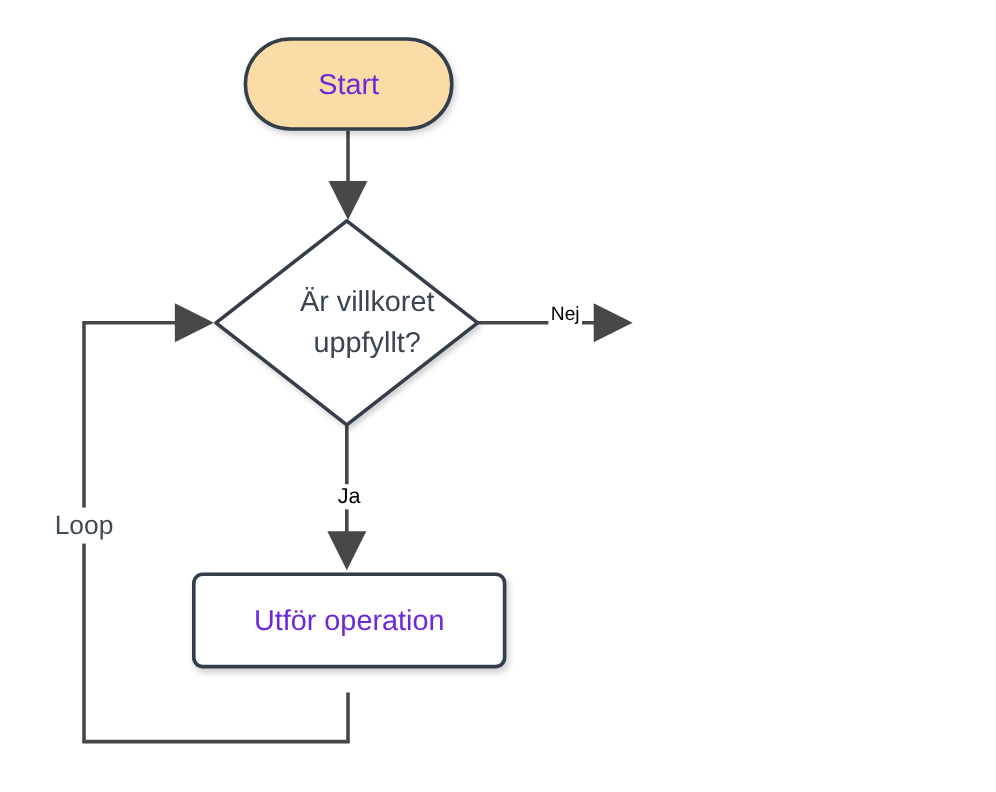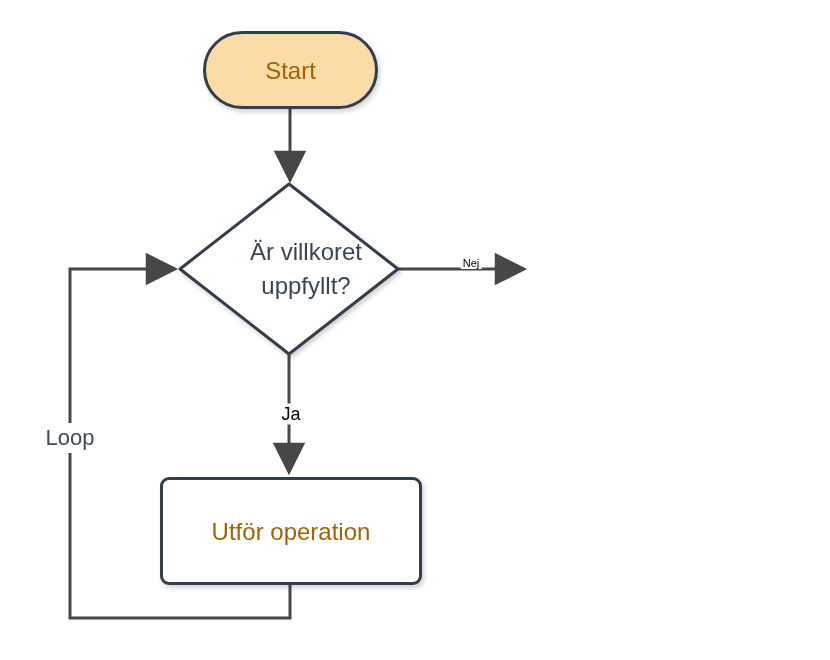--- a/index.html
+++ b/index.html
@@ -10,49 +10,49 @@
     font-family:"Liberation Sans",sans-serif;
     overflow:hidden;
   }
   .edges-svg{position:absolute;left:0;top:0;z-index:1;}
   .node{
     position:absolute;z-index:2;
     display:flex;align-items:center;justify-content:center;
     box-sizing:border-box;
     background:#fff;
     border:3px solid #343E4B;
-    color:#a16207;
+    color:#6d28d9;
     font-size:24px;line-height:35px;
     text-align:center;
     box-shadow:2px 3px 5px rgba(0,0,0,0.18);
   }
   .node-start{
     left:203px;top:31px;width:175px;height:78px;
     border-radius:39px;border-width:3.5px;
     font-size:24px;
   }
   .node-continue{left:531px;top:219px;width:258px;height:101px;border-radius:9px;}
   .node-continue span{display:inline-block;width:210px;}
-  .node-operation{left:160px;top:477px;width:262px;height:108px;border-radius:9px;}
+  .node-operation{left:160px;top:477px;width:262px;height:80px;border-radius:9px;}
   .decision-label{
     position:absolute;z-index:2;
     left:197px;top:186px;width:218px;height:166px;
     display:flex;align-items:center;justify-content:center;
     color:#3A4553;font-size:24px;line-height:34px;text-align:center;
   }
   .decision-label span{display:inline-block;width:170px;}
   .edge-label{
     position:absolute;z-index:3;
     transform:translate(-50%,-50%);
     background:#fff;
     color:#000;
     white-space:nowrap;
     padding:0 2px;
   }
-  .label-nej{left:471px;top:263px;font-size:11px;}
+  .label-nej{left:471px;top:263px;font-size:16px;}
   .label-ja{left:291px;top:414px;font-size:18px;font-family:Liberation Sans, sans-serif;}
   .label-loop{left:70px;top:438px;font-size:22px;color:#414B57;padding:2px 5px;}
 </style>
 </head>
 <body>
 
 <div class="canvas">
 
   <svg class="edges-svg" width="830" height="660" viewBox="0 0 830 660">
     <defs>

